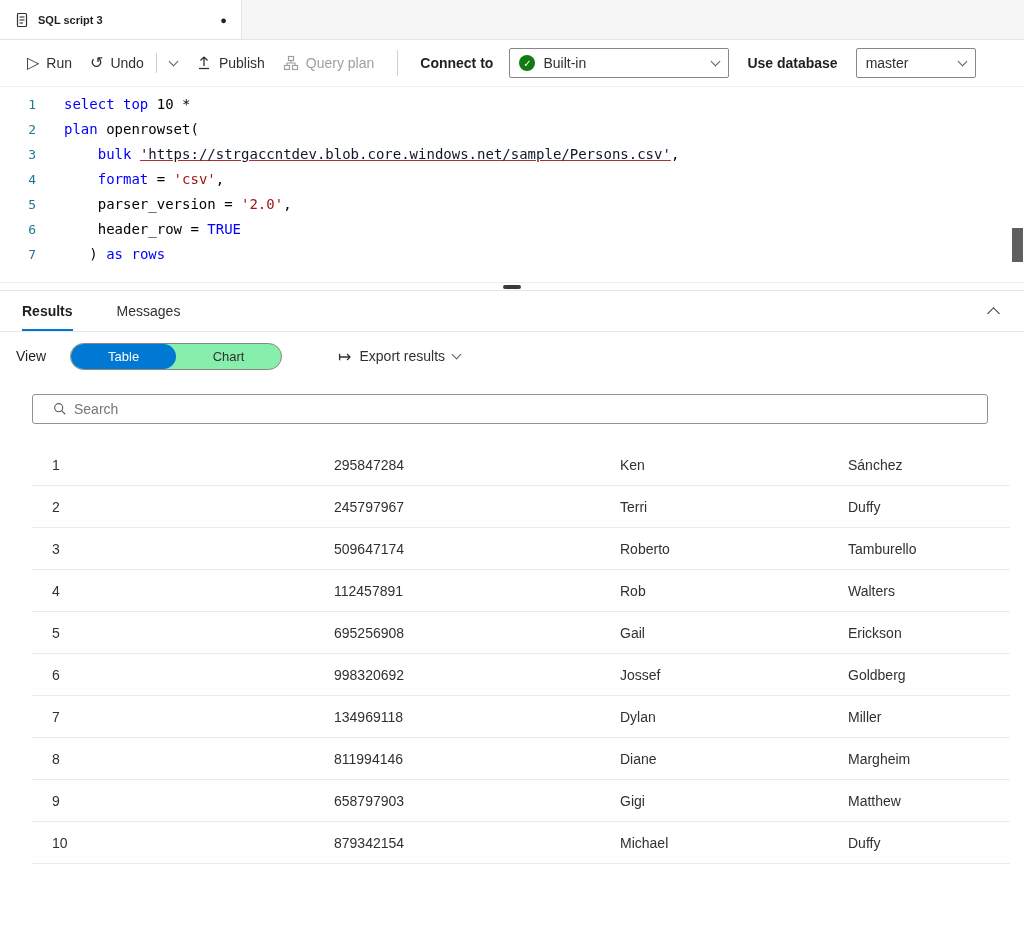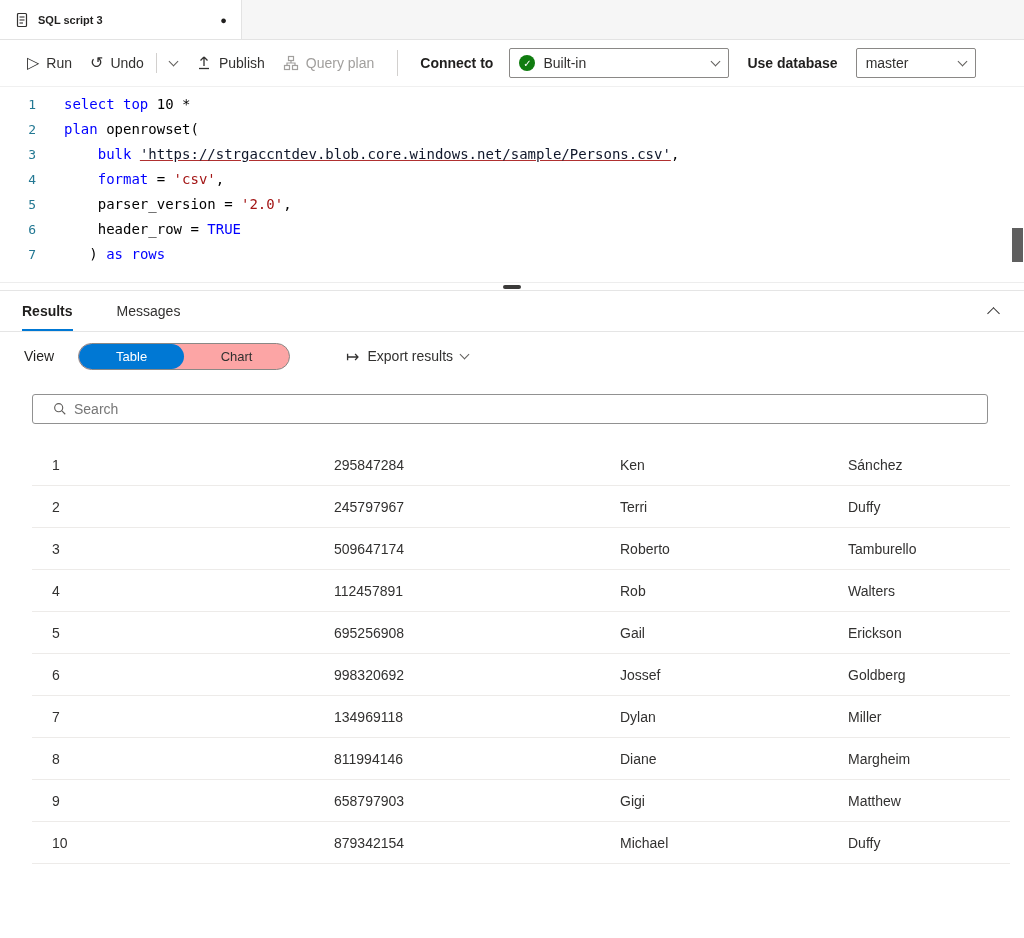--- a/index.html
+++ b/index.html
@@ -67,23 +67,23 @@
   .splitter-handle { position: absolute; left: 50%; top: 50%; transform: translate(-50%,-50%); width: 18px; height: 4px; background: #3b3a39; border-radius: 2px; }
 
   
   .results-tabs { height: 41px; display: flex; align-items: stretch; padding: 0 22px; border-bottom: 1px solid #e5e5e5; position: relative; }
   .rtab { display: flex; align-items: center; margin-right: 44px; cursor: pointer; position: relative; color: #323130; }
   .rtab.active { font-weight: 700; color: #201f1e; }
   .rtab.active::after { content: ""; position: absolute; left: 0; right: 0; bottom: 0; height: 2px; background: #0078d4; }
   .collapse-btn { position: absolute; right: 26px; top: 0; height: 100%; display: flex; align-items: center; cursor: pointer; }
   .collapse-btn .chev { width: 9px; height: 9px; border-color: #323130; }
 
-  .view-row { height: 48px; display: flex; align-items: center; padding: 0 24px; }
+  .view-row { height: 48px; display: flex; align-items: center; padding: 0 16px; }
   .view-label { color: #201f1e; }
-  .toggle { display: flex; border: 1px solid #8a8886; border-radius: 14px; height: 27px; width: 212px; margin-left: 24px; background: #fca5a5; overflow: hidden; }
+  .toggle { display: flex; border: 1px solid #8a8886; border-radius: 14px; height: 27px; width: 212px; margin-left: 24px; background: #86efac; overflow: hidden; }
   .toggle-opt { flex: 1; display: flex; align-items: center; justify-content: center; font-size: 13px; cursor: pointer; color: #323130; }
   .toggle-opt.selected { background: #0078d4; color: #ffffff; border-radius: 14px; font-weight: 400; }
   .export-group { display: flex; align-items: center; gap: 8px; margin-left: 56px; cursor: pointer; }
   .export-glyph { font-size: 16px; color: #323130; }
 
   
   .search-wrap { margin: 14px 36px 0 32px; }
   .search-box { display: flex; align-items: center; height: 30px; border: 1px solid #919191; border-radius: 3px; padding: 0 20px; background: #fff; }
   .search-box svg { flex: 0 0 auto; margin-right: 7px; }
   .search-box input { border: none; outline: none; flex: 1; font-size: 14px; font-family: "Liberation Sans", sans-serif; color: #323130; background: transparent; }

